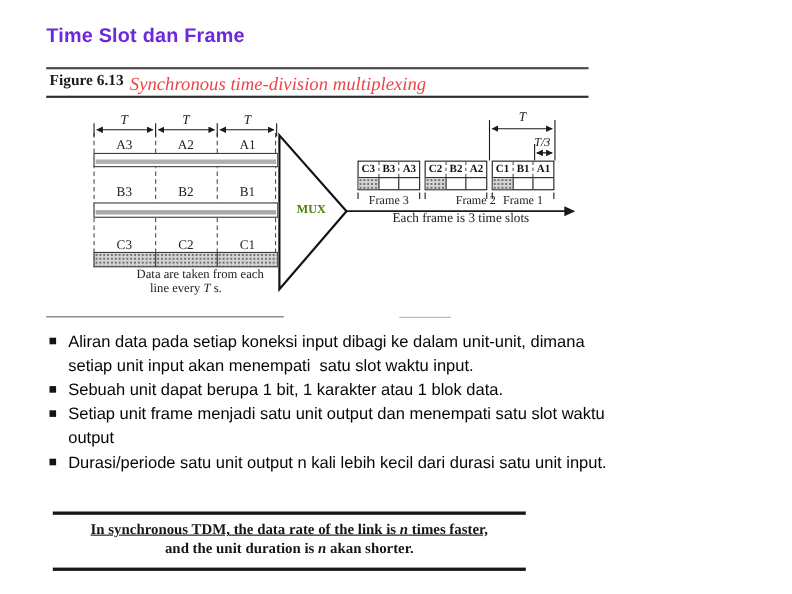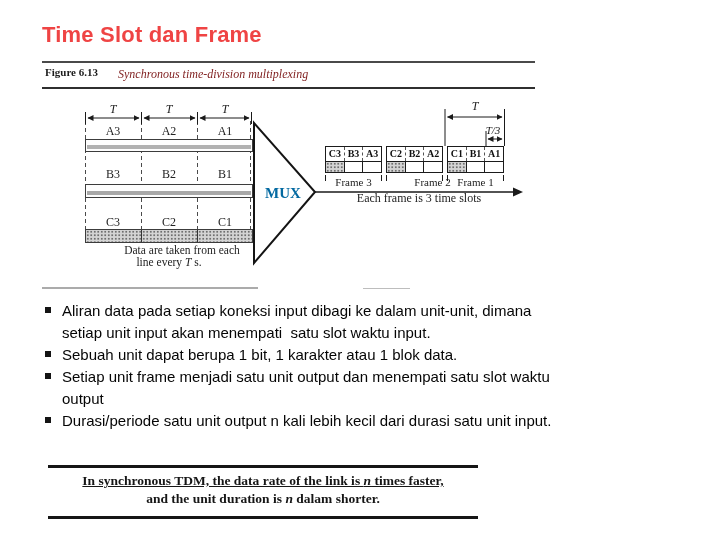--- a/index.html
+++ b/index.html
@@ -1,37 +1,37 @@
 <!DOCTYPE html>
 <html><head>
 <meta charset="utf-8">
 <style>
   html,body{margin:0;padding:0;background:#fff;}
   #slide{position:relative;width:720px;height:540px;background:#ffffff;overflow:hidden;
          font-family:"Liberation Sans",sans-serif;color:#1a1a1a;}
   .abs{position:absolute;}
   
-  .title{left:42px;top:22px;font-size:22px;font-weight:bold;color:#ef4444;letter-spacing:0.2px;}
+  .title{left:42px;top:22px;font-size:18px;font-weight:bold;color:#6d28d9;letter-spacing:0.2px;}
   
   .rule{background:#2f2f2f;height:2px;}
-  .figlabel{font-family:"Liberation Serif",serif;font-size:11px;font-weight:bold;color:#1c1c1c;}
-  .figcaption{font-family:"Liberation Serif",serif;font-size:12px;font-style:italic;color:#7f1d1d;}
+  .figlabel{font-family:"Liberation Serif",serif;font-size:14px;font-weight:bold;color:#1c1c1c;}
+  .figcaption{font-family:"Liberation Serif",serif;font-size:17px;font-style:italic;color:#ef4444;}
   
   .scan{font-family:"Liberation Serif",serif;color:#222;}
   .trow{left:85px;width:168px;display:flex;}
   .trow span{flex:1;text-align:center;}
   .tlabel{font-style:italic;font-size:12px;}
   .rowlabels{font-size:12px;}
   .band{left:85px;width:168px;border:1px solid #3c3c3c;background:#fdfdfd;box-sizing:border-box;}
   .stripe{position:absolute;left:1px;right:1px;background:#b0b0b0;}
   .dotfill{background-color:#d4d4d4;
            background-image:radial-gradient(#6f6f6f 0.8px, rgba(0,0,0,0) 1.1px);
            background-size:3.5px 3.5px;}
   .note{font-size:11.5px;text-align:center;line-height:12px;}
-  .muxtext{font-size:15px;font-weight:bold;text-align:center;color:#0369a1;}
+  .muxtext{font-size:11px;font-weight:bold;text-align:center;color:#4d7c0f;}
   
   .frame{top:146px;width:57px;height:27px;border:1.5px solid #1b1b1b;background:#fff;box-sizing:border-box;}
   .frow1{display:flex;height:14px;border-bottom:1px solid #1b1b1b;}
   .frow1 .fc{flex:1;text-align:center;font-family:"Liberation Serif",serif;
              font-weight:bold;font-size:10px;line-height:14px;color:#111;}
   .frow1 .fc + .fc{border-left:1px dashed #555;}
   .frow2{display:flex;height:10px;}
   .frow2 .fc{flex:1;}
   .frow2 .fc + .fc{border-left:1px solid #1b1b1b;}
   .framelabel{top:176px;width:57px;text-align:center;font-size:11px;}
@@ -211,16 +211,16 @@
     <div class="bline">Setiap unit frame menjadi satu unit output dan menempati satu slot waktu</div>
     <div class="bline">output</div>
   </div>
   <div class="abs bullet" style="top:410px;">
     <div class="bmark"></div>
     <div class="bline">Durasi/periode satu unit output n kali lebih kecil dari durasi satu unit input.</div>
   </div>
 
   <div class="abs rule" style="left:48px;top:465px;width:430px;height:2.5px;background:#161616;"></div>
   <div class="abs footline" style="left:48px;top:472px;width:430px;text-decoration:underline;"><span>In synchronous TDM, the data rate of the link is </span><span class="it">n</span><span> times faster,</span></div>
-  <div class="abs footline" style="left:48px;top:490px;width:430px;"><span>and the unit duration is </span><span class="it">n</span><span> dalam shorter.</span></div>
+  <div class="abs footline" style="left:48px;top:490px;width:430px;"><span>and the unit duration is </span><span class="it">n</span><span> akan shorter.</span></div>
   <div class="abs rule" style="left:48px;top:516px;width:430px;height:2.5px;background:#161616;"></div>
 
 </div>
 
 </body></html>

